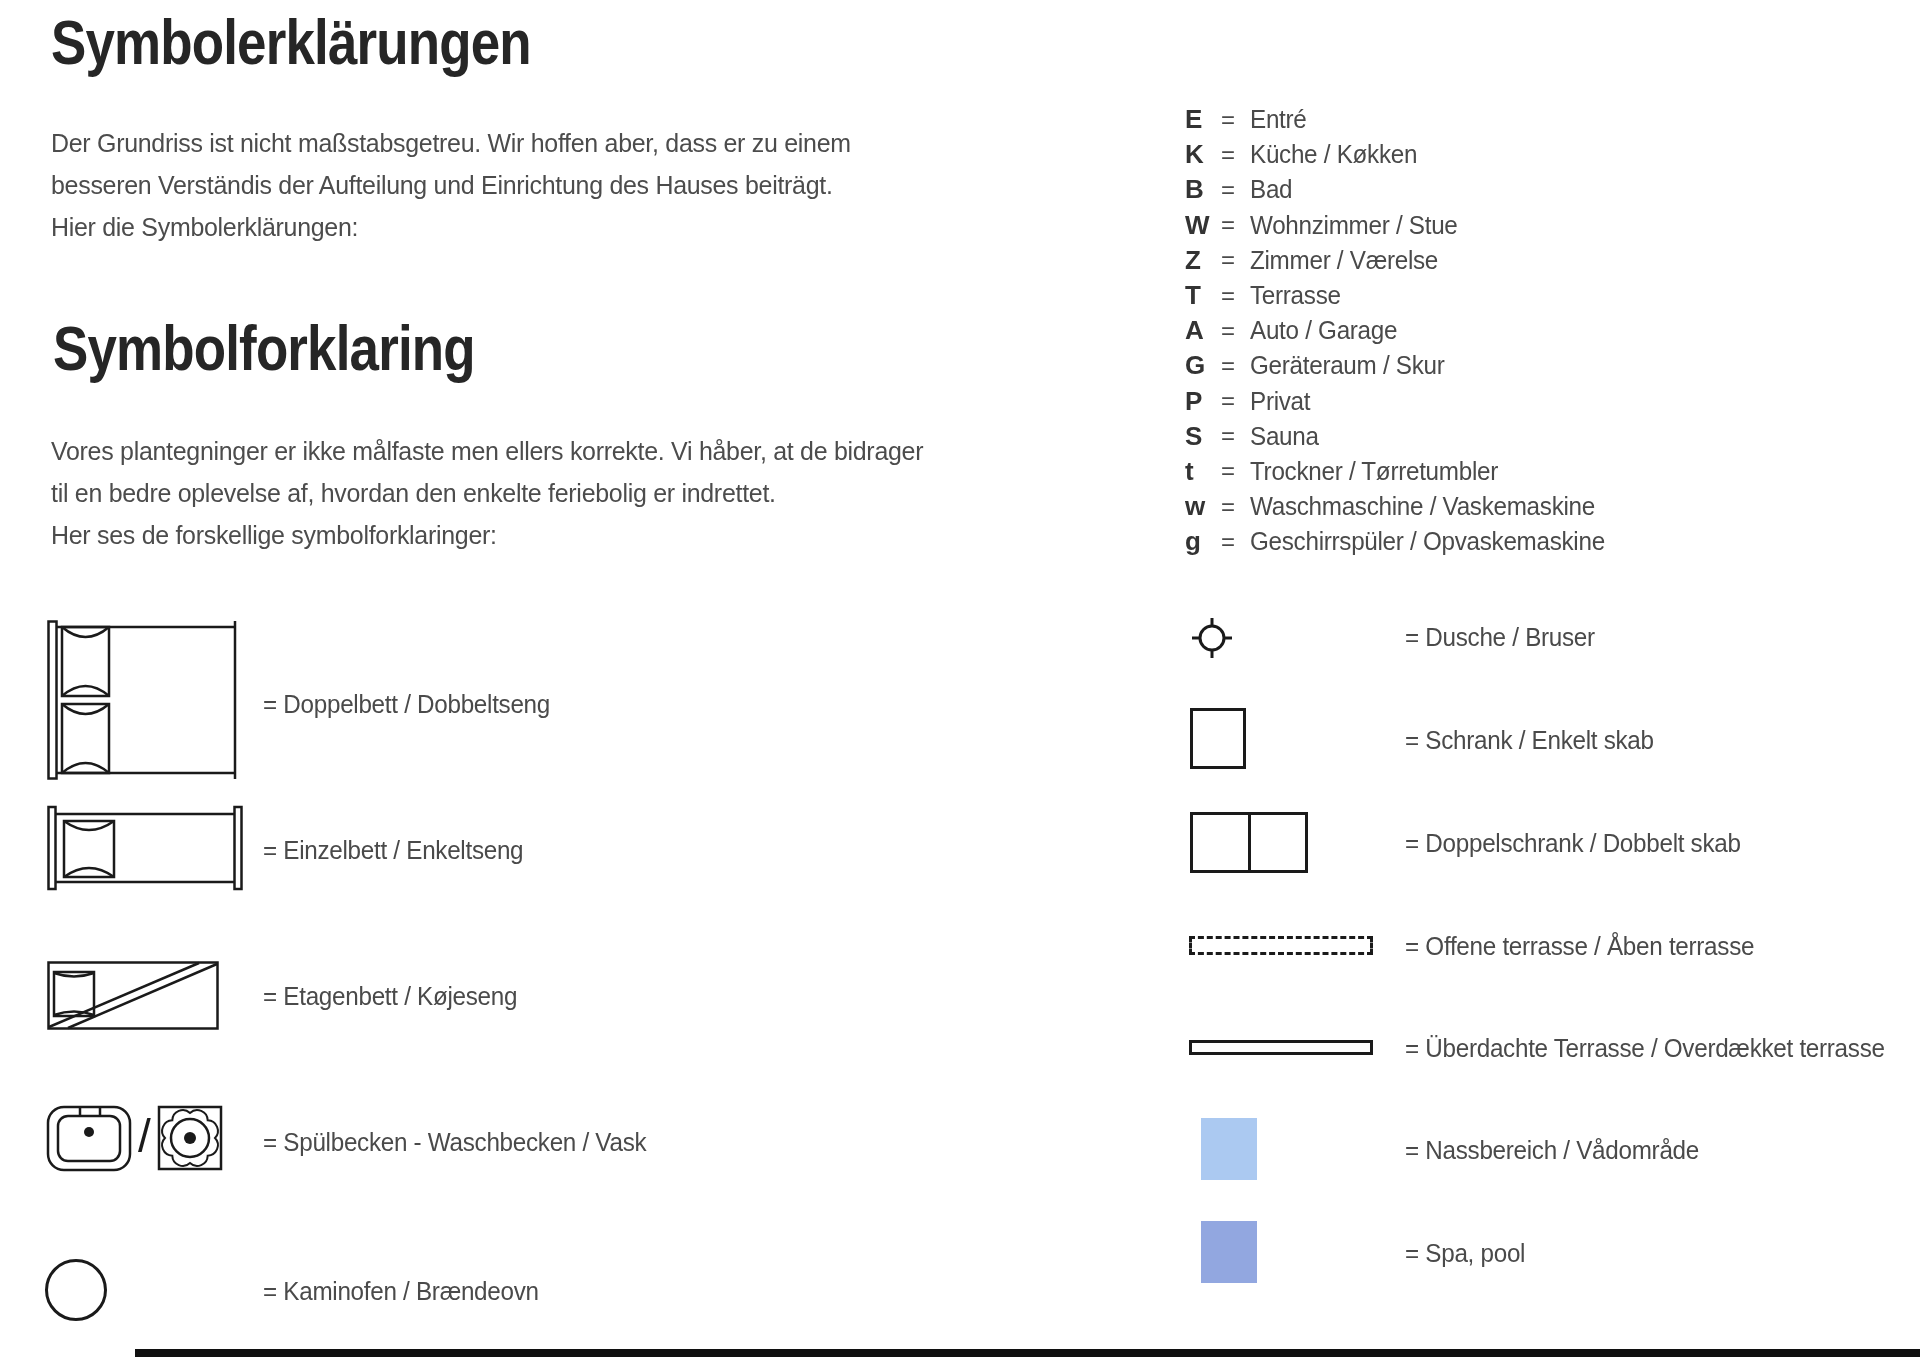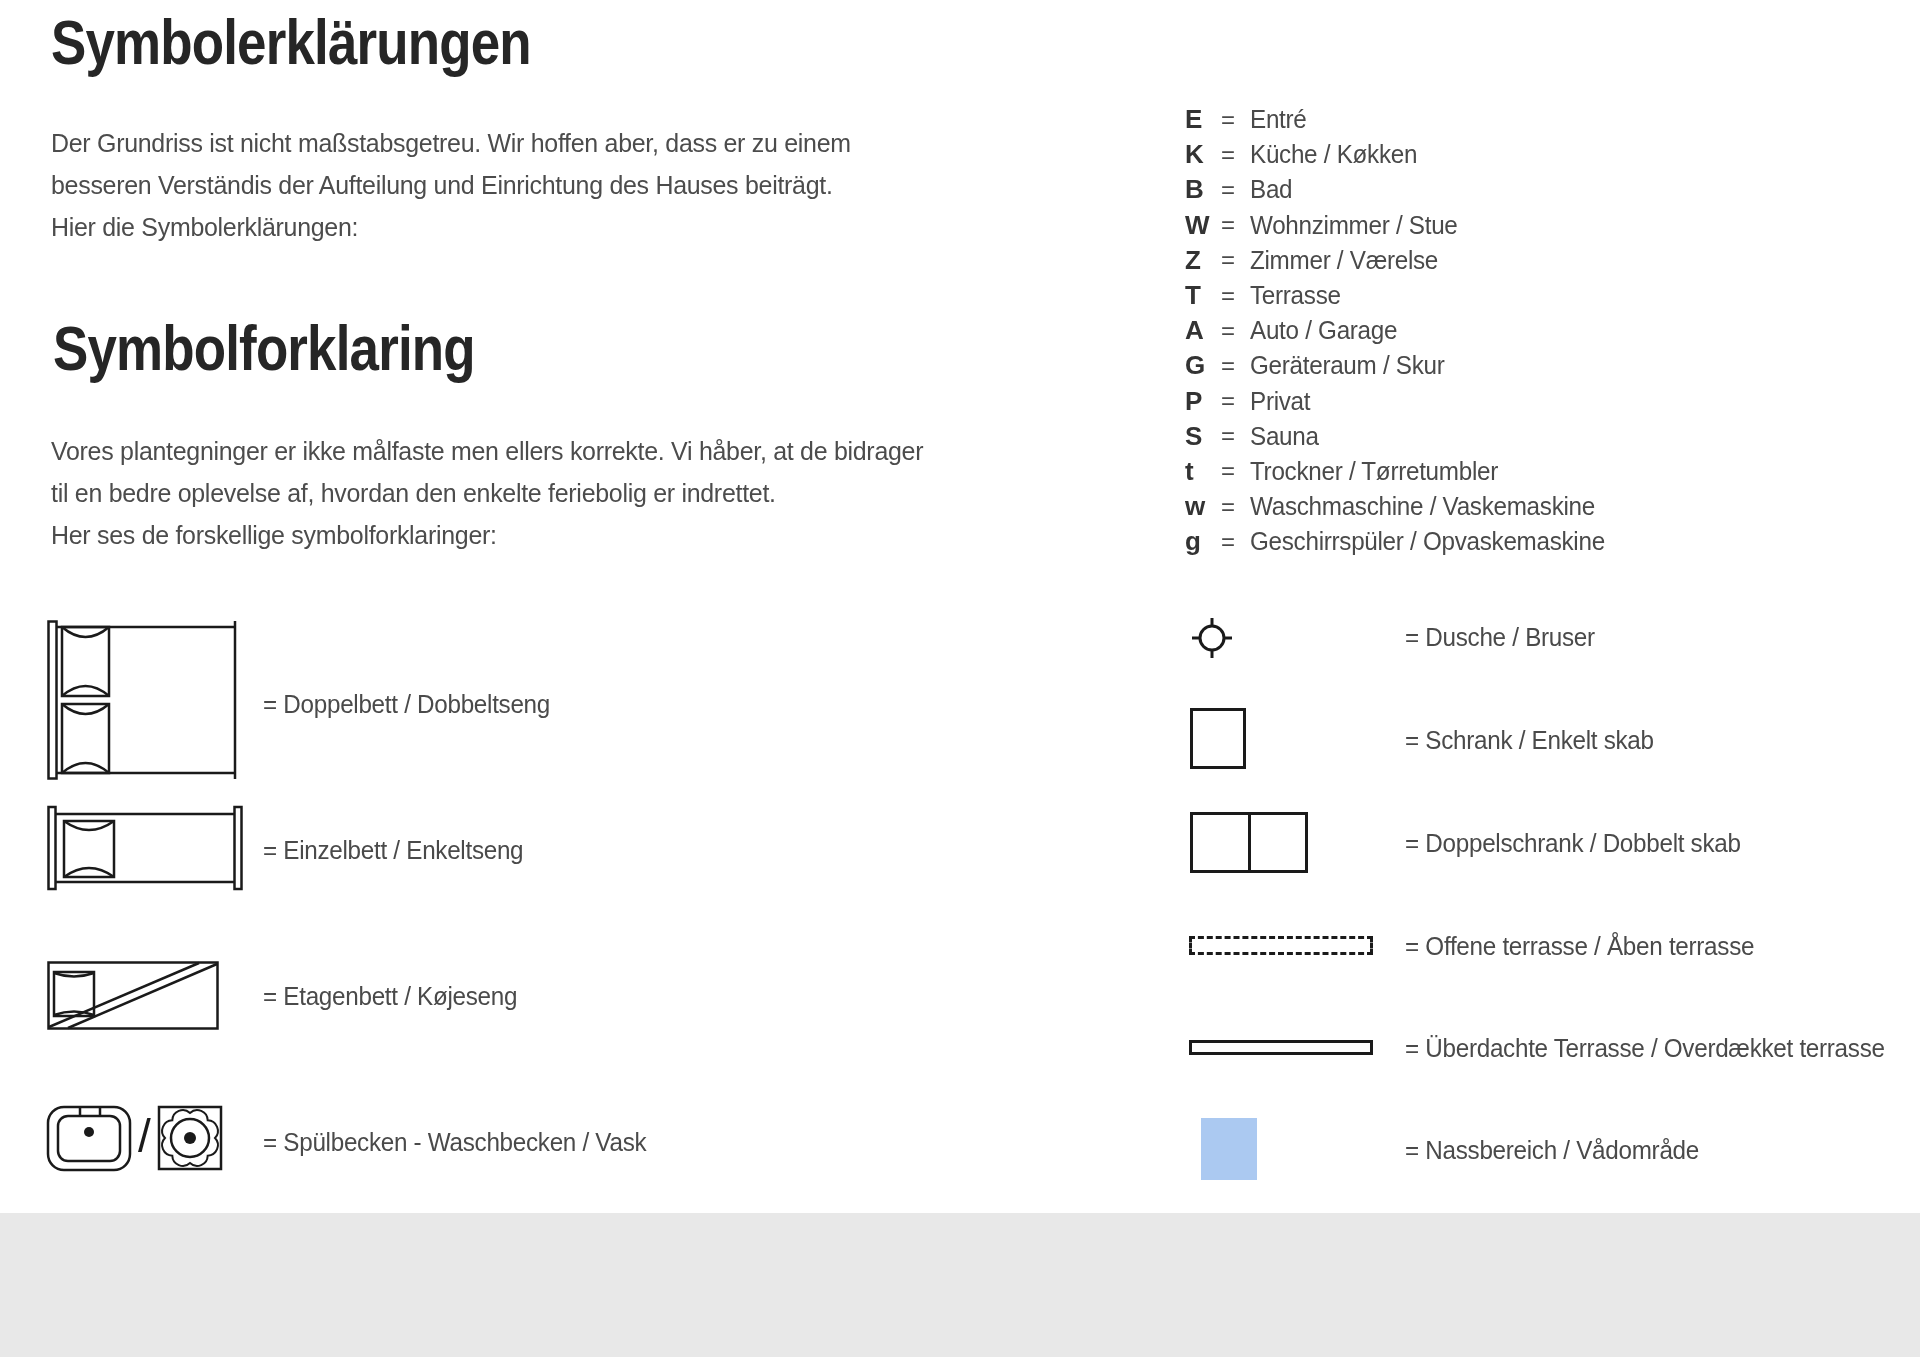--- a/index.html
+++ b/index.html
@@ -1,17 +1,17 @@
 <!DOCTYPE html>
 <html><head>
 <meta charset="utf-8">
 <style>
   html,body{margin:0;padding:0;background:#e8e8e8;}
   #canvas{
-    position:relative;width:1920px;height:1213px;background:#ffffff;
+    position:relative;width:1920px;height:1357px;background:#ffffff;
     font-family:"Liberation Sans", sans-serif;color:#4a4a4a;overflow:hidden;
   }
   .abs{position:absolute;}
   
   .h-big{
     font-size:63px;font-weight:700;color:#262626;letter-spacing:-1px;
     transform:scaleX(0.84);transform-origin:0 0;white-space:nowrap;
   }
   
   .para{font-size:26px;line-height:42px;color:#4c4c4c;letter-spacing:-0.3px;

